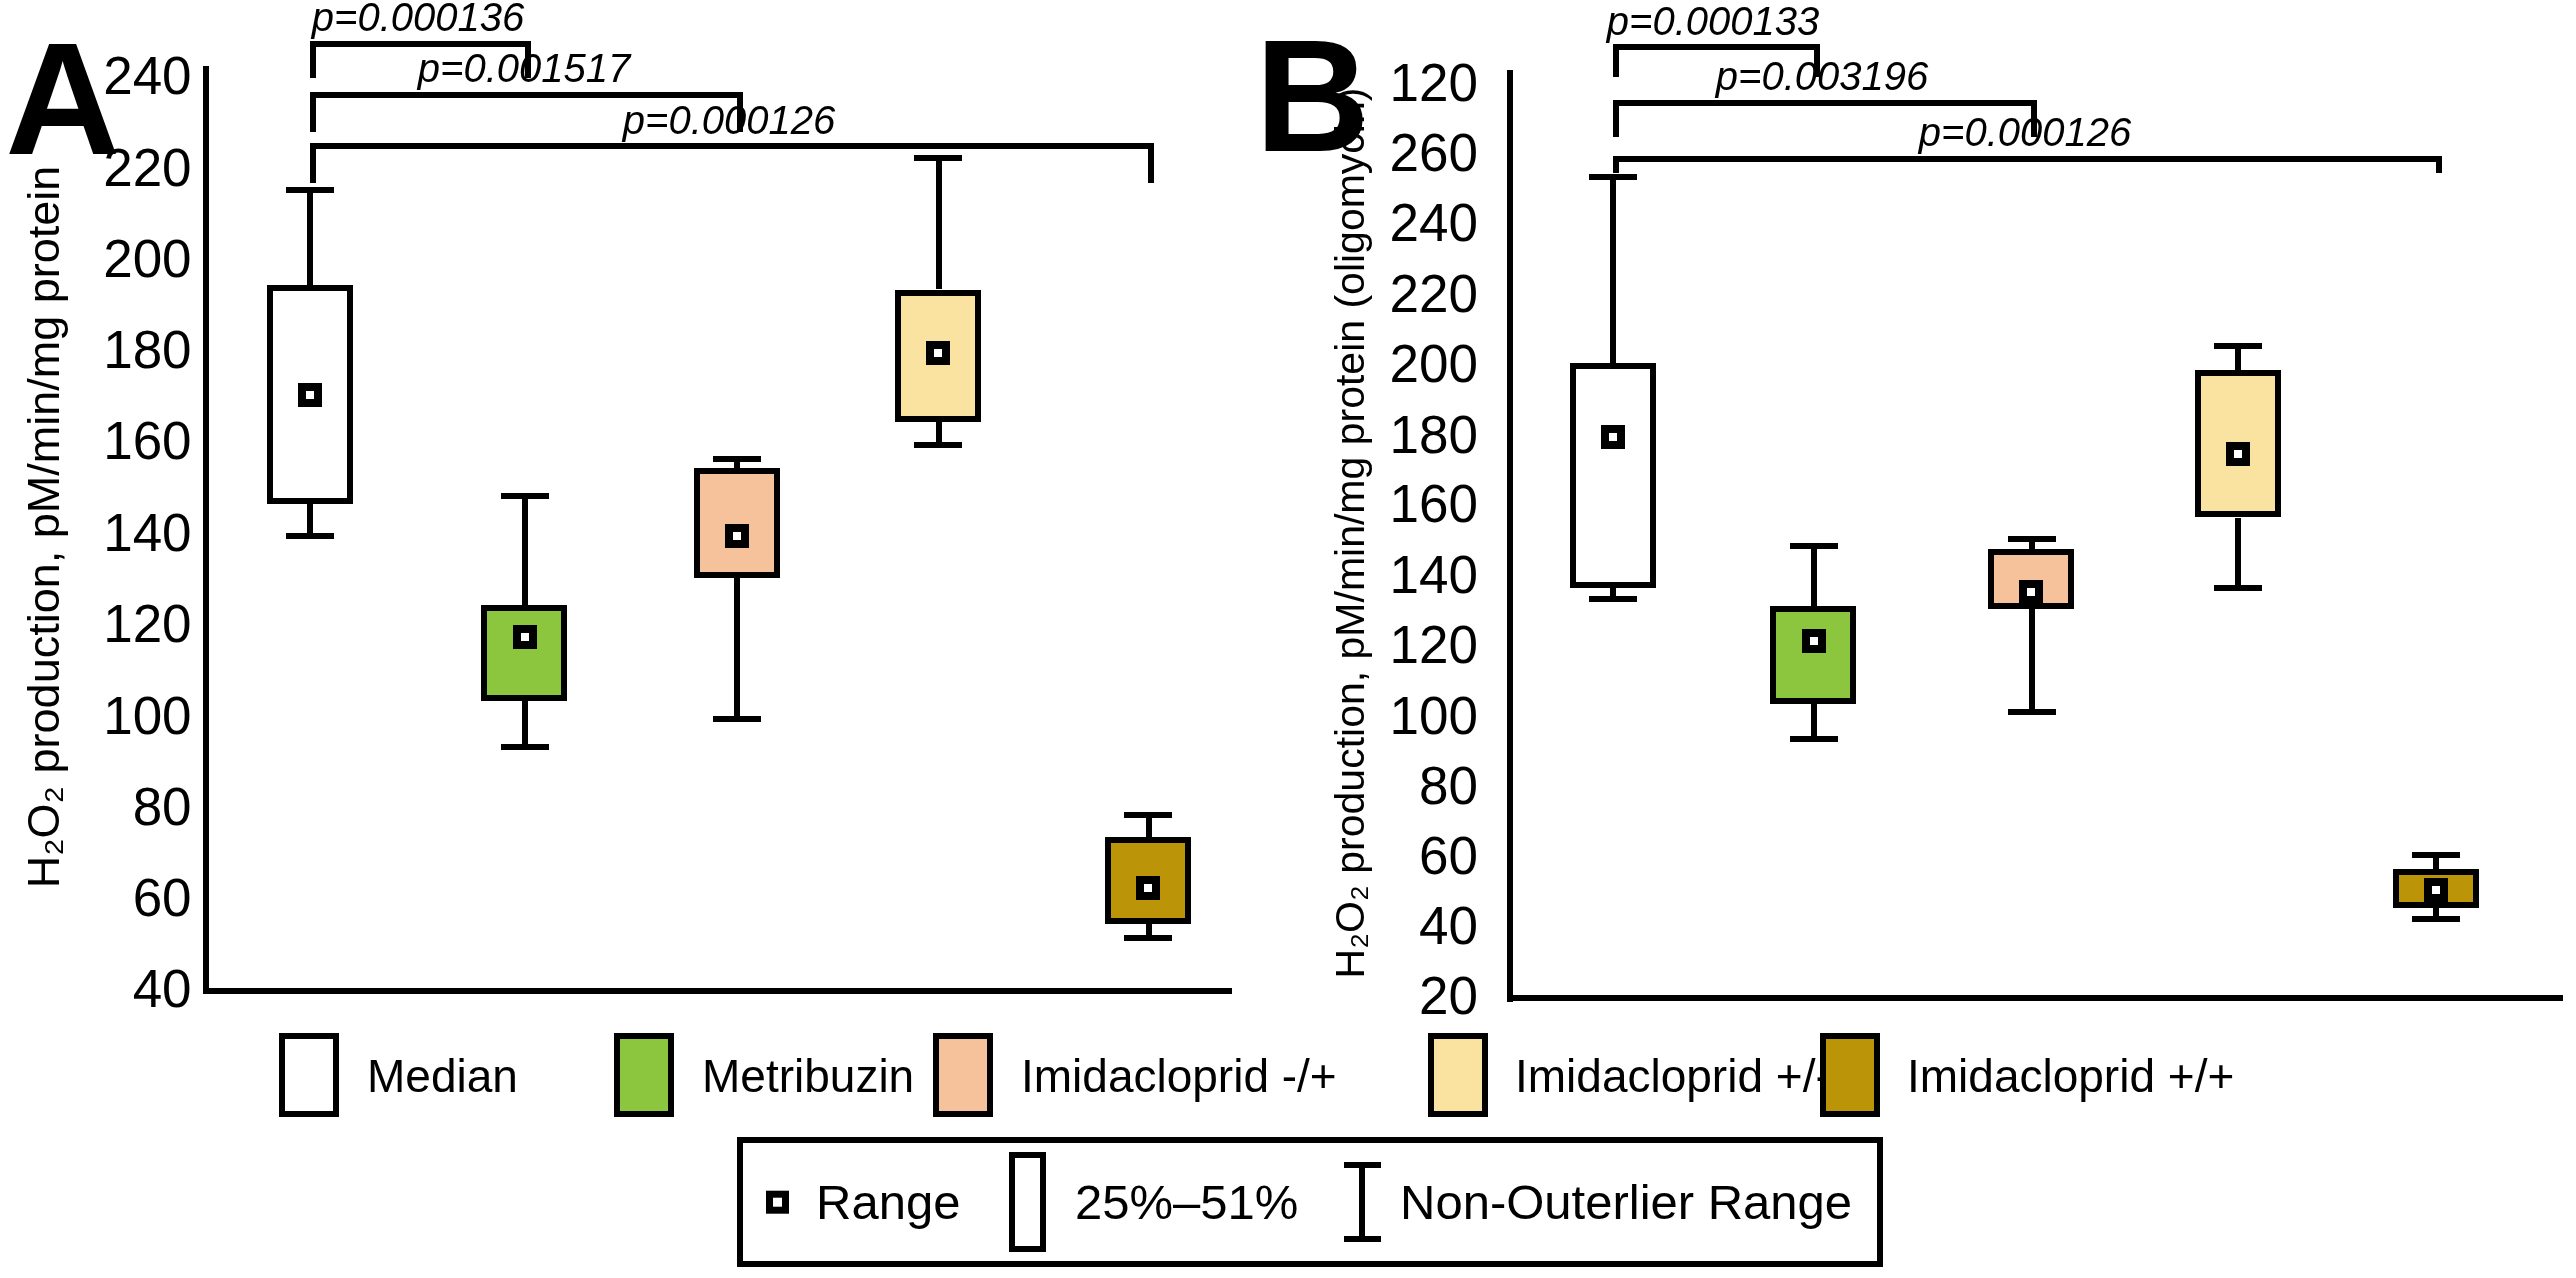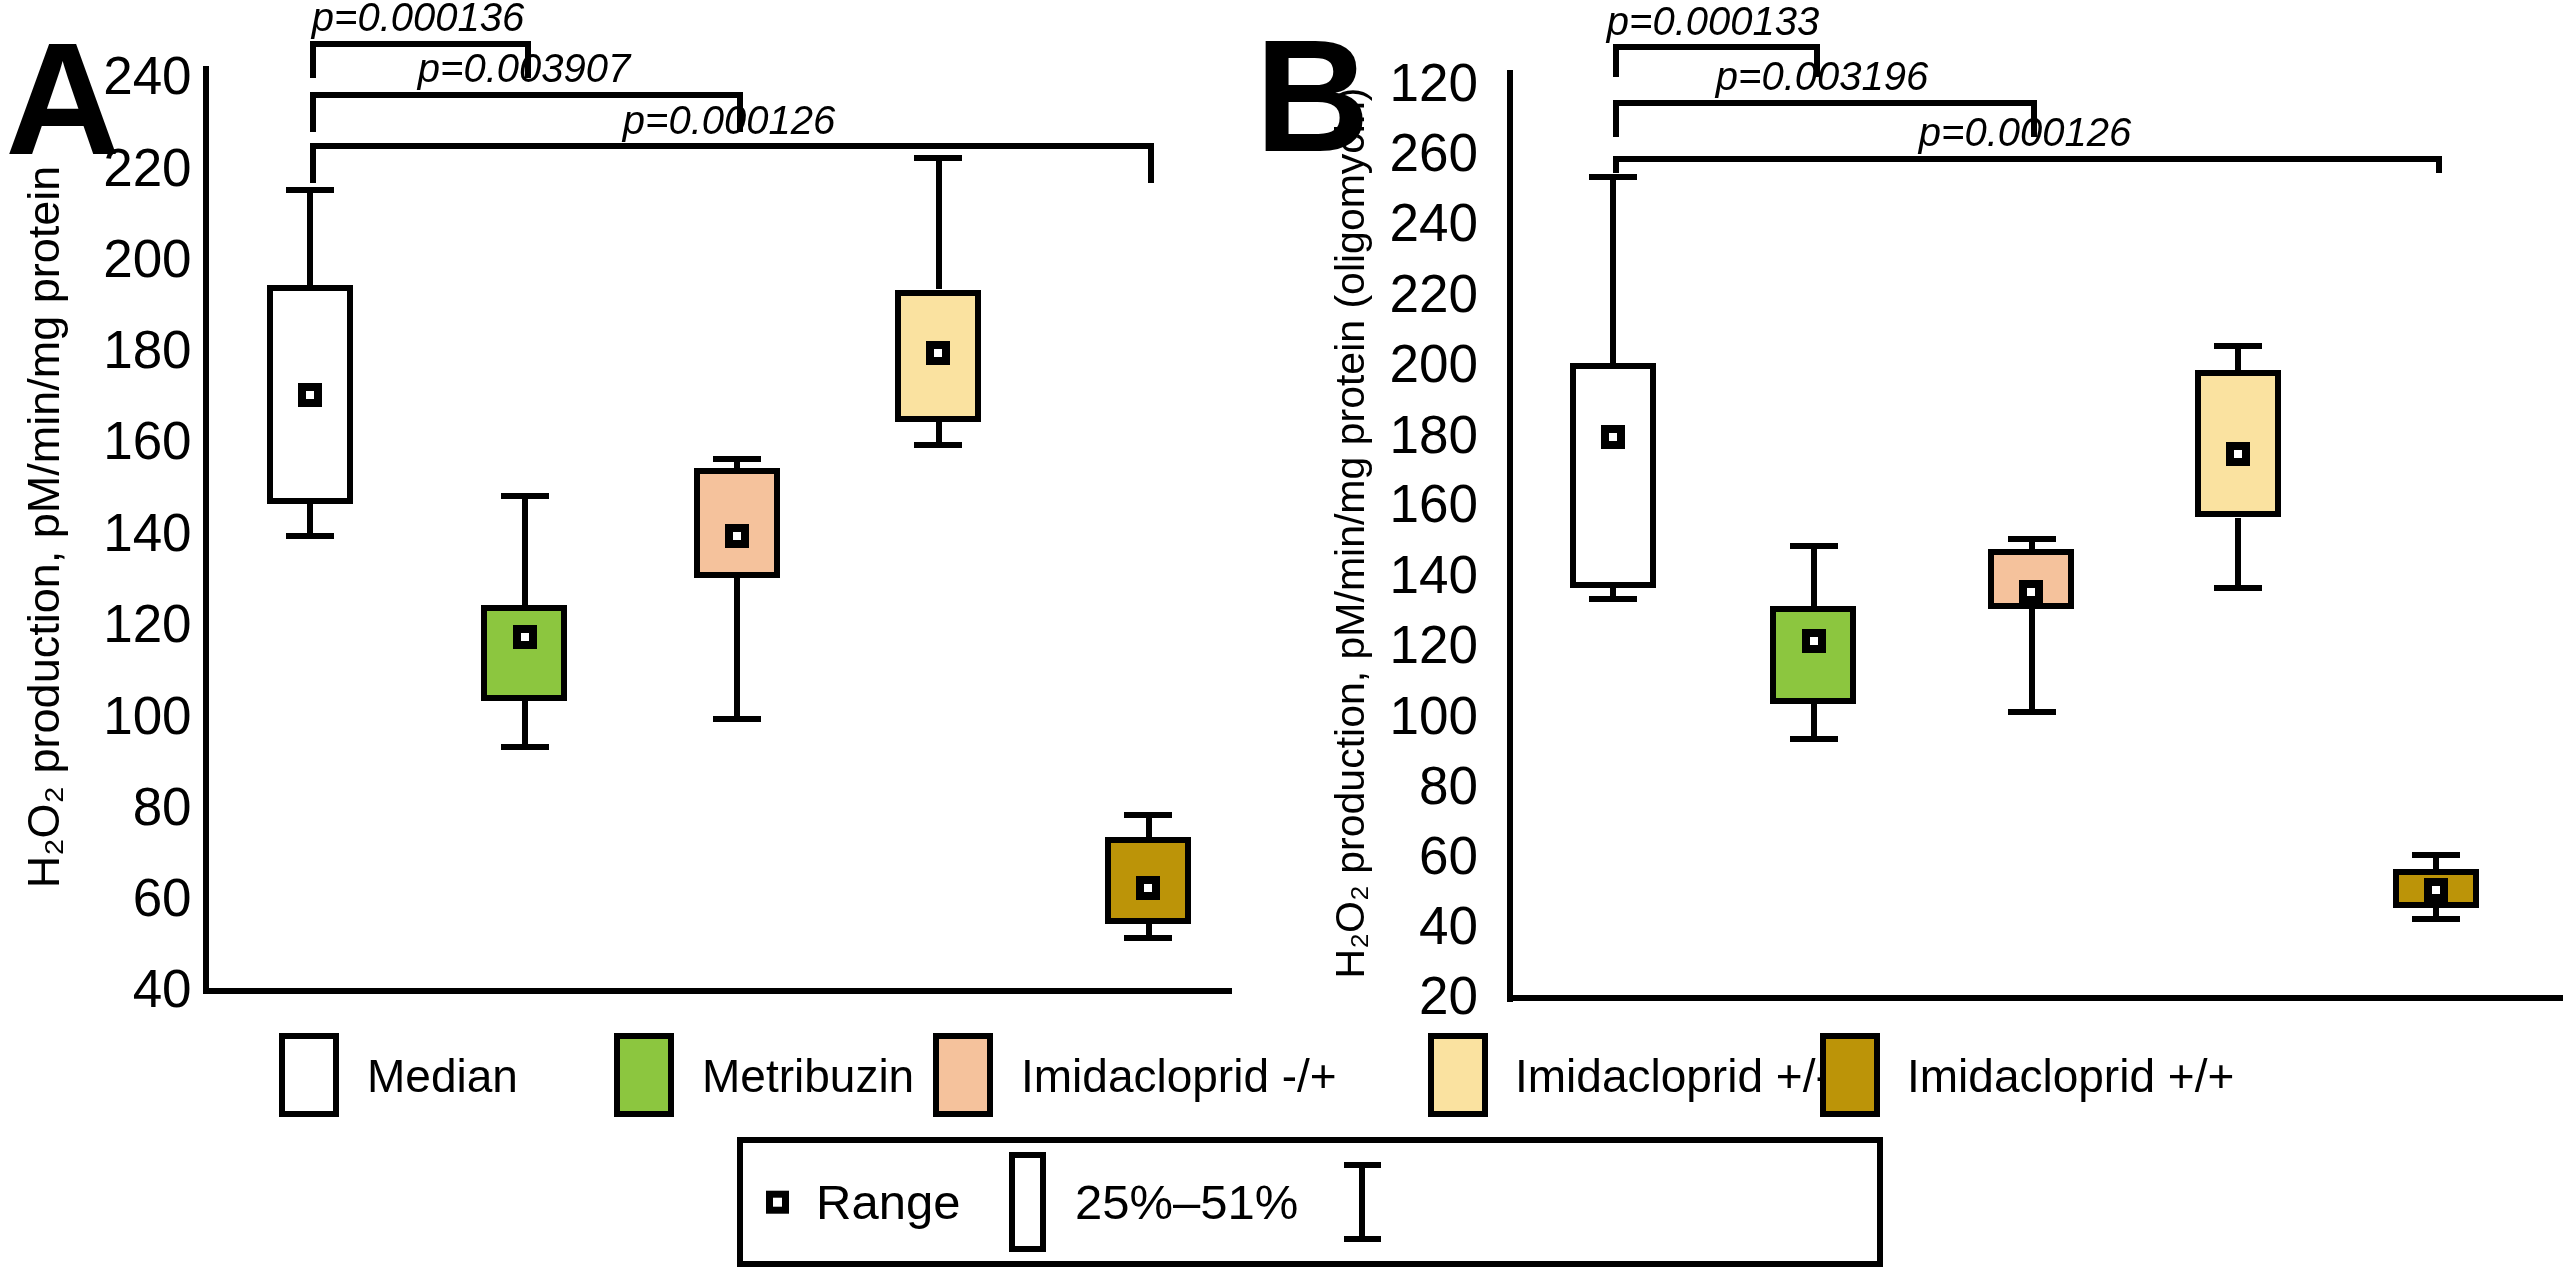--- a/index.html
+++ b/index.html
@@ -87,21 +87,21 @@
       <div class="abs median" style="left: 1136px; top: 876px; width: 24px; height: 24px;">
         <div></div>
       </div>
       <div class="abs bracket-line" style="left: 310px; top: 41px; width: 220px;"></div>
       <div class="abs leg" style="left: 310px; top: 41px; width: 6px; height: 37px;"></div>
       <div class="abs leg" style="left: 525px; top: 41px; width: 6px; height: 37px;"></div>
       <div class="abs ptext" style="left: 418px; top: -2.7px;">p=0.000136</div>
       <div class="abs bracket-line" style="left: 310px; top: 92px; width: 433px;"></div>
       <div class="abs leg" style="left: 310px; top: 92px; width: 6px; height: 40px;"></div>
       <div class="abs leg" style="left: 737px; top: 92px; width: 6px; height: 40px;"></div>
-      <div class="abs ptext" style="left: 524px; top: 48px;">p=0.003907</div>
+      <div class="abs ptext" style="left: 524px; top: 48px;">p=0.001517</div>
       <div class="abs bracket-line" style="left: 310px; top: 143px; width: 844px;"></div>
       <div class="abs leg" style="left: 310px; top: 143px; width: 6px; height: 40px;"></div>
       <div class="abs leg" style="left: 1148px; top: 143px; width: 6px; height: 40px;"></div>
       <div class="abs ptext" style="left: 729px; top: 100px;">p=0.000126</div>
       <div class="abs panel-letter" style="left: 1255px; top: 16.6px;">B</div>
       <div class="abs ytitle ytitle-b" style="left: 1350px; top: 533px;">H₂O₂ production, pM/min/mg protein  (oligomycin)</div>
       <div class="abs vline" style="left: 1507px; top: 70px; width: 6px; height: 932px;"></div>
       <div class="abs hline" style="left: 1507px; top: 995px; width: 1056px; height: 6px;"></div>
       <div class="abs tick" style="left: 1305px; top: 82px;">120</div>
       <div class="abs tick" style="left: 1305px; top: 152px;">260</div>
@@ -189,15 +189,16 @@
         <div></div>
       </div>
     <div class="abs keytext" style="left:73px;top:50%;">Range</div>
     <div class="abs key-25" style="left:266px;top:50%;"></div>
     <div class="abs keytext" style="left:332px;top:50%;">25%–51%</div>
     <div class="abs key-I" style="left:601px;top:50%;">
       <div class="abs" style="left:0;top:0;width:37px;height:6px;background:#000;"></div>
       <div class="abs" style="left:0;bottom:0;width:37px;height:6px;background:#000;"></div>
       <div class="abs" style="left:15.3px;top:0;width:6px;height:80px;background:#000;"></div>
     </div>
+    <div class="abs keytext" style="left:657px;top:50%;">Non-Outerlier Range</div>
   </div>
 </div>
 
 
 </body></html>

